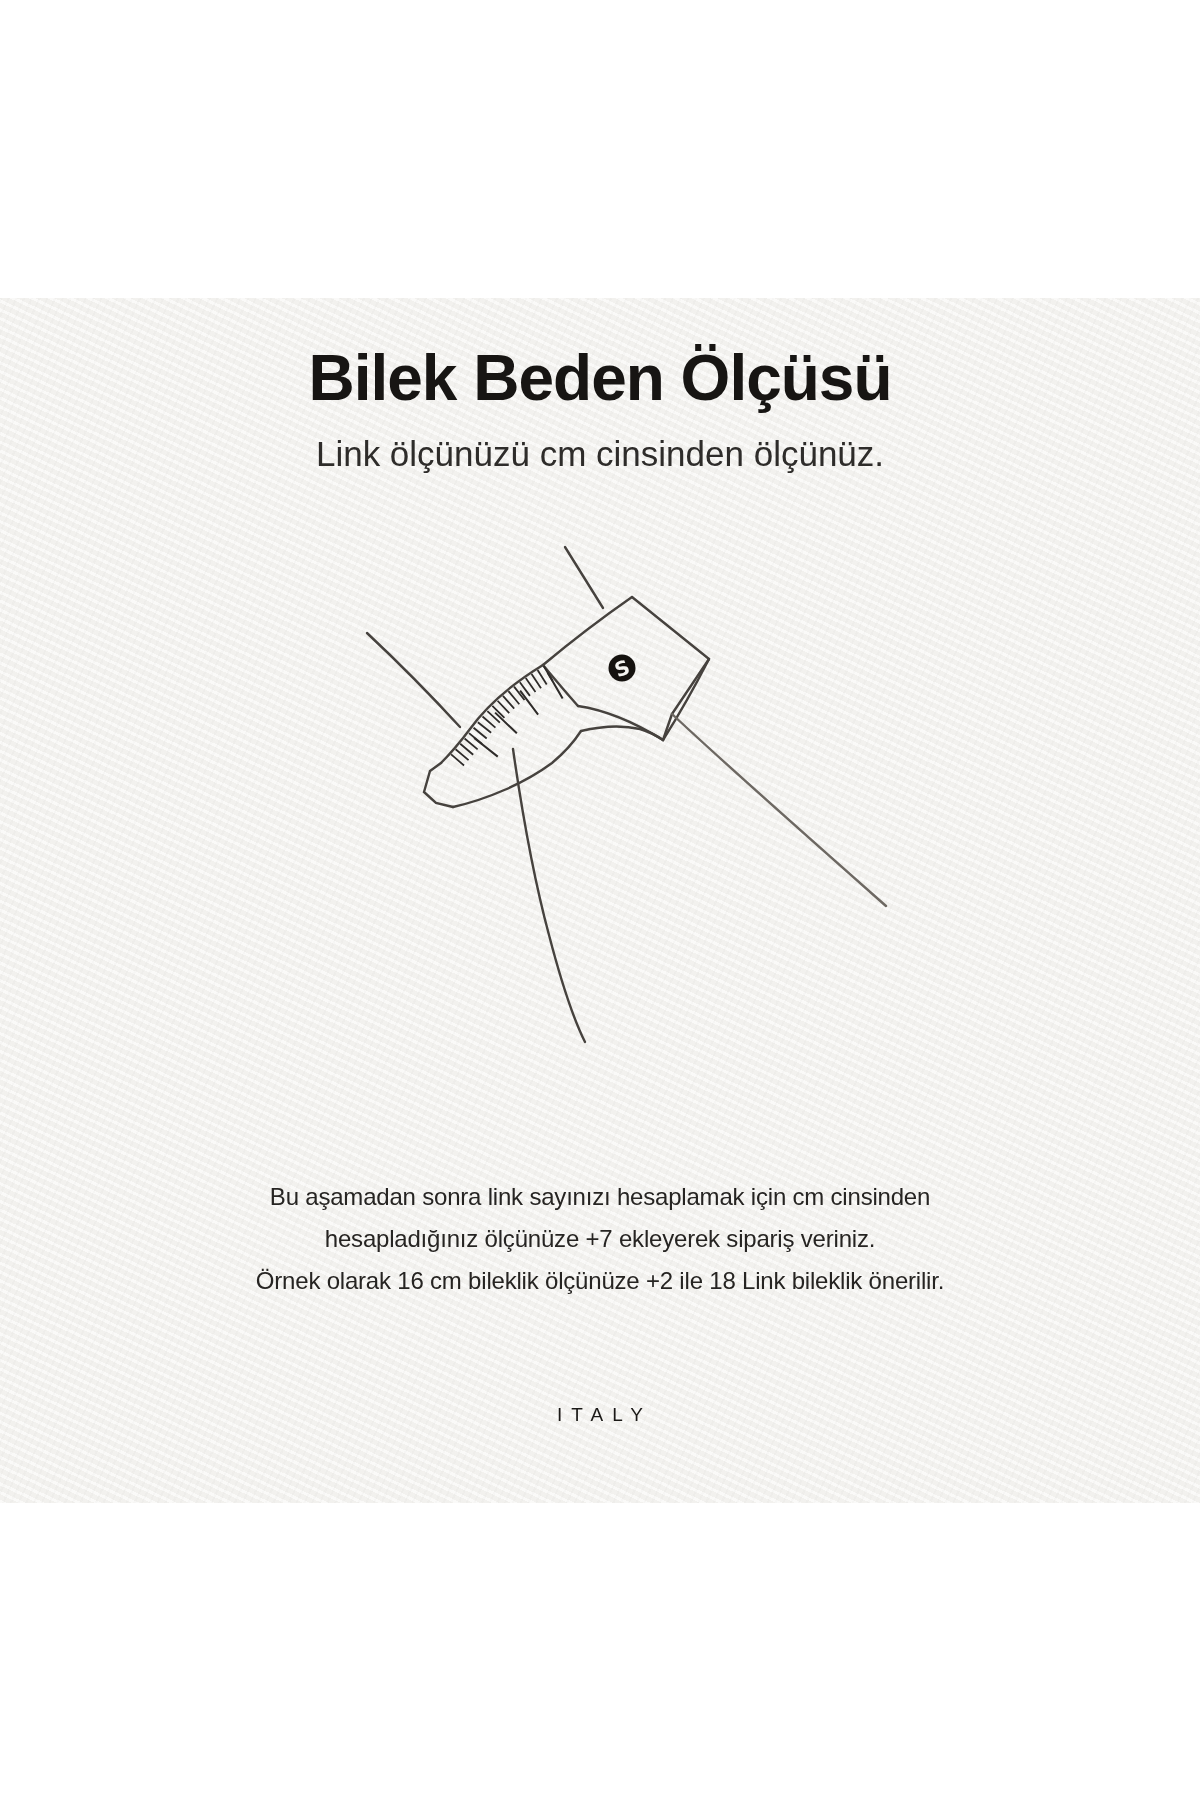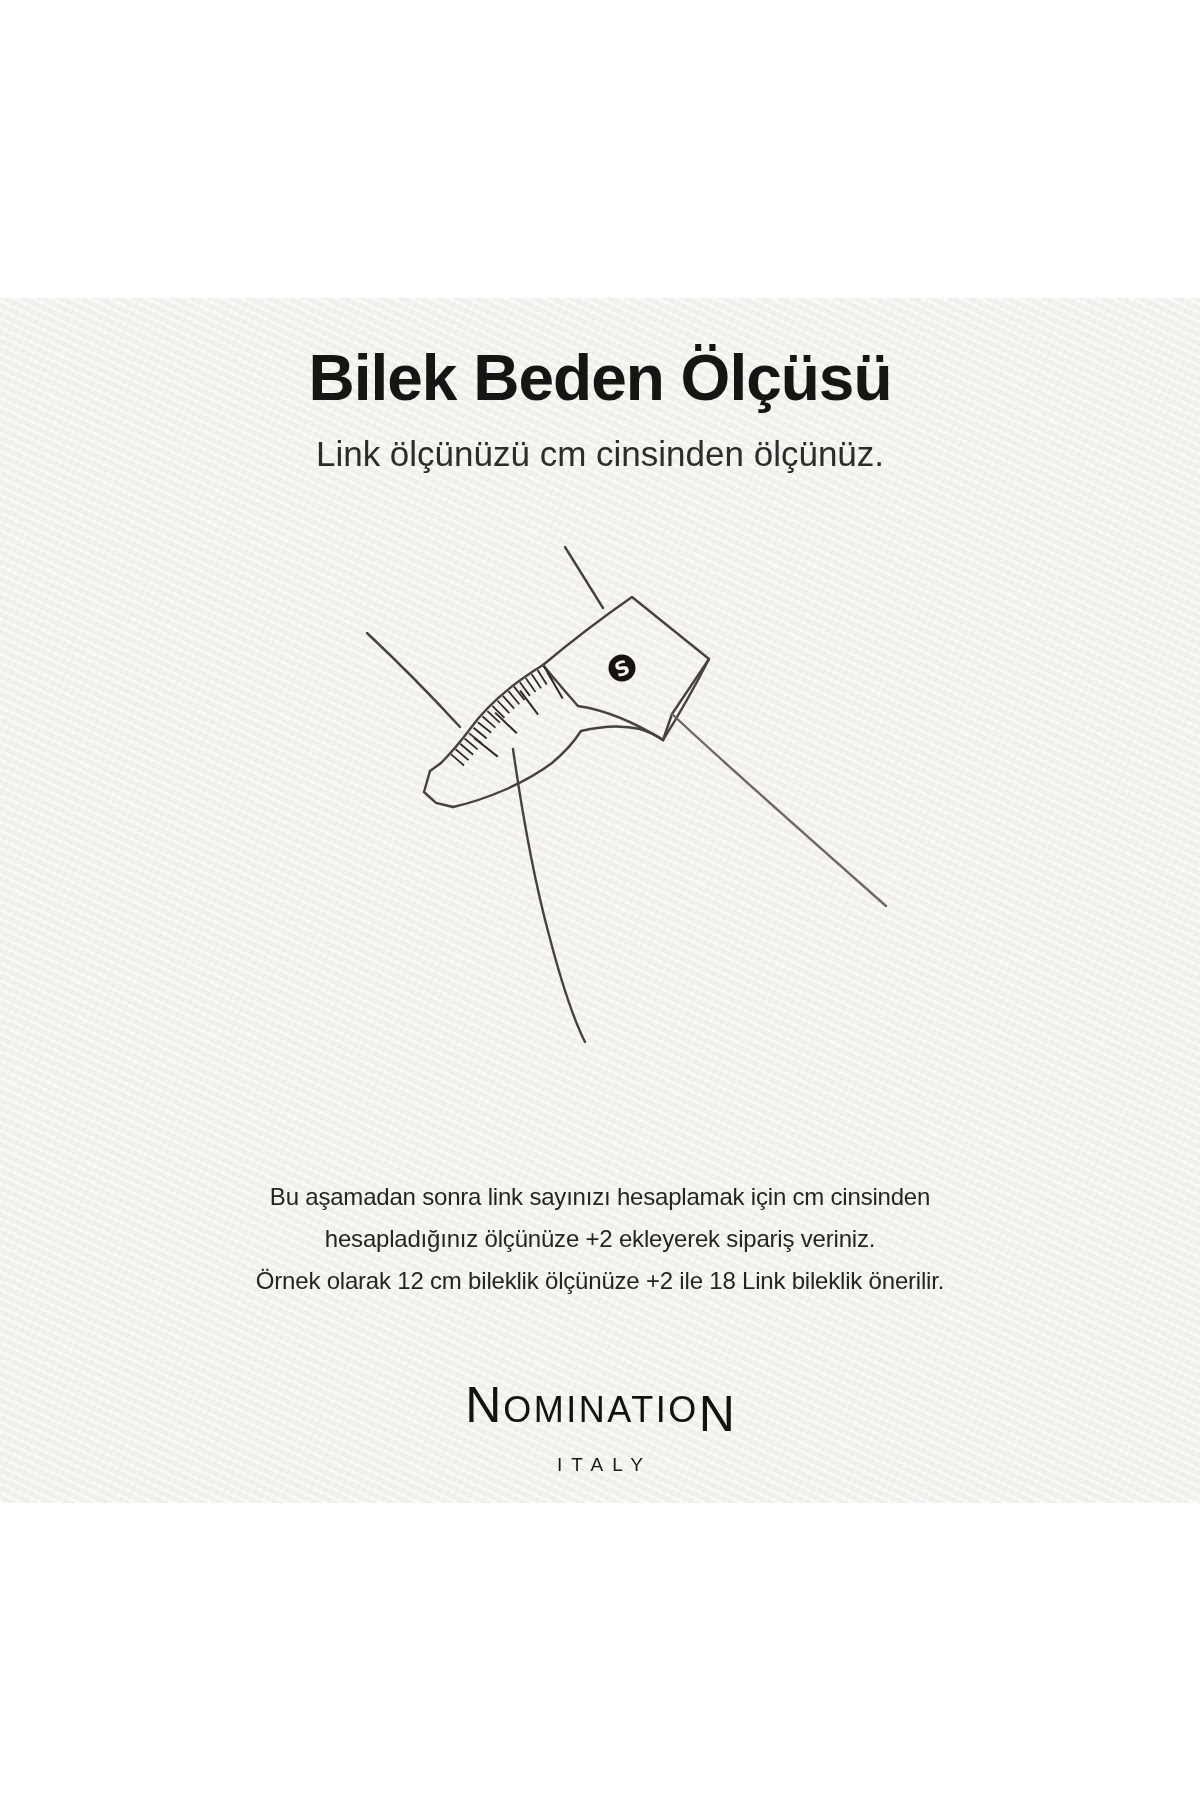--- a/index.html
+++ b/index.html
@@ -137,25 +137,22 @@
 
       <g>
         <circle cx="622" cy="668" r="13.5" fill="#15120f"></circle>
         <text x="622" y="675.5" font-size="20" font-weight="bold" fill="#f5f4f1" text-anchor="middle" transform="rotate(-20 622 668)" font-family="DejaVu Sans, sans-serif">S</text>
       </g>
     </svg>
 
 
     <div class="instructions">
       <div>Bu aşamadan sonra link sayınızı hesaplamak için cm cinsinden</div>
-      <div>hesapladığınız ölçünüze +2 ekleyerek sipariş veriniz.</div>
-      <div>Örnek olarak 12 cm bileklik ölçünüze +2 ile 18 Link bileklik önerilir.</div>
+      <div>hesapladığınız ölçünüze +7 ekleyerek sipariş veriniz.</div>
+      <div>Örnek olarak 16 cm bileklik ölçünüze +2 ile 18 Link bileklik önerilir.</div>
     </div>
 
     <div class="brand">
-      <div class="wordmark">
-        <span class="brand-first">N</span><span class="brand-mid">OMINATIO</span><span class="brand-last">N</span>
-      </div>
       <div class="country">ITALY</div>
     </div>
 
   </div>
 </div>
 
 </body></html>

